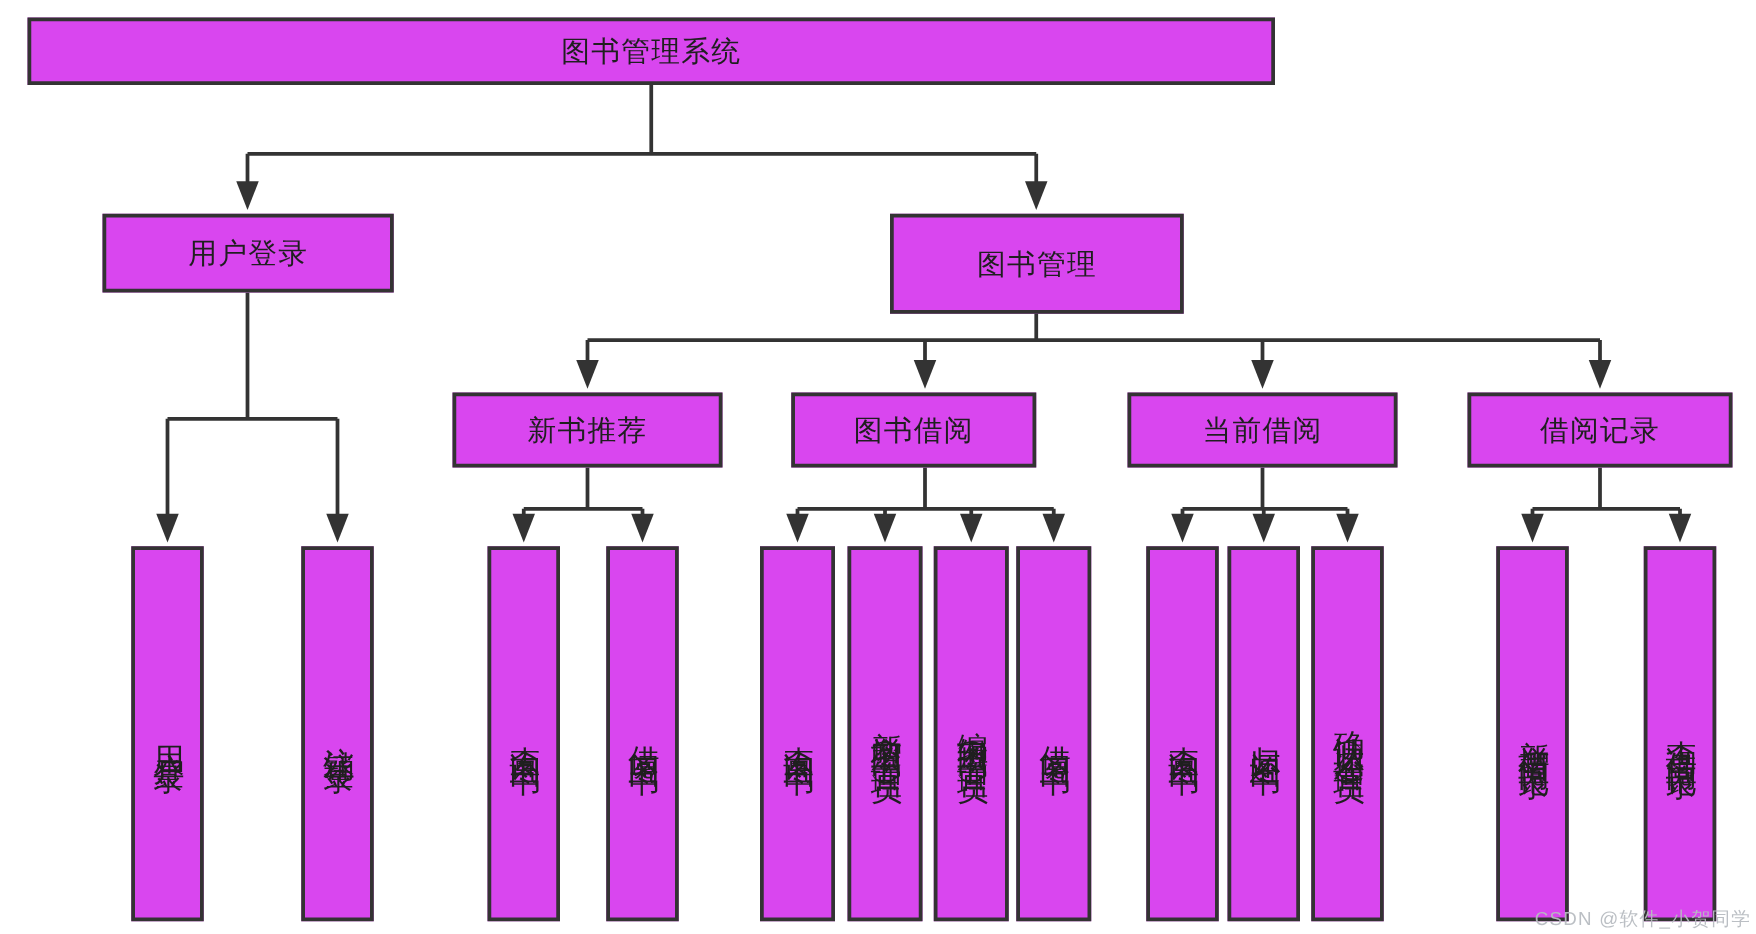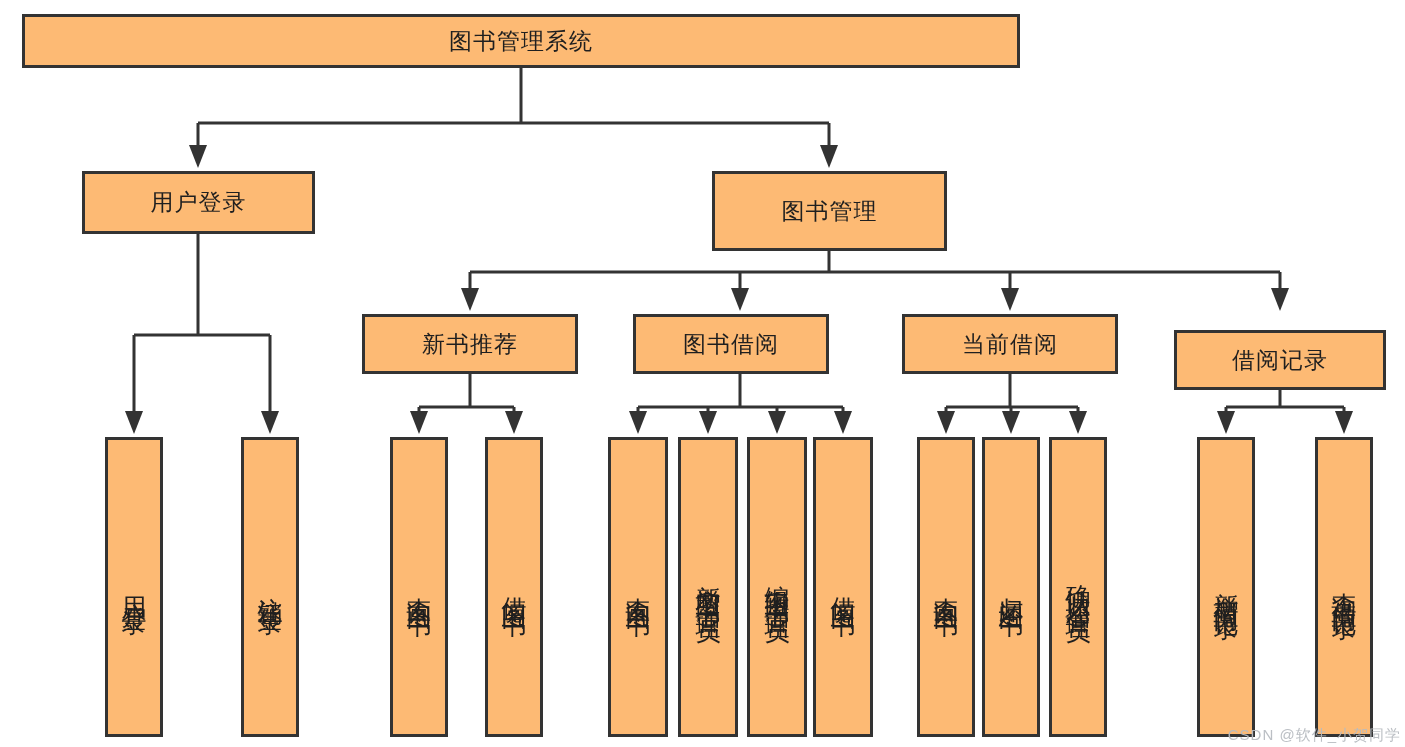--- a/index.html
+++ b/index.html
@@ -8,21 +8,21 @@
     width: 1405px;
     height: 747px;
     background: #ffffff;
     font-family: "Liberation Sans", "DejaVu Sans", sans-serif;
     overflow: hidden;
   }
   .hbox, .vbox {
     position: absolute;
     box-sizing: border-box;
     border: 3px solid #333333;
-    background: #fdba74;
+    background: #d946ef;
     display: flex;
     align-items: center;
     justify-content: center;
     color: #1f1f1f;
   }
   .hbox { font-size: 23px; letter-spacing: 1px; }
   .vbox { top: 437px; height: 300px; width: 58px; }
   .vbox span {
     writing-mode: vertical-rl;
     text-orientation: mixed;
@@ -31,21 +31,21 @@
     line-height: 1;
     white-space: nowrap;
   }
   .root      { left: 22px;  top: 14px;  width: 998px; height: 54px; }
   .lvl2-a    { left: 82px;  top: 171px; width: 233px; height: 63px; }
   .lvl2-b    { left: 712px; top: 171px; width: 235px; height: 80px; }
   .lvl3      { top: 314px; height: 60px; }
   .lvl3-a    { left: 362px;  width: 216px; }
   .lvl3-b    { left: 633px;  width: 196px; }
   .lvl3-c    { left: 902px;  width: 216px; }
-  .lvl3-d    { left: 1174px; width: 212px; margin-top: 16px; }
+  .lvl3-d    { left: 1174px; width: 212px; }
   svg.connectors {
     position: absolute;
     left: 0; top: 0;
     width: 1405px; height: 747px;
     pointer-events: none;
   }
   svg.connectors path { stroke: #333333; stroke-width: 3; fill: none; }
   svg.connectors polygon { fill: #333333; stroke: none; }
   #watermark {
     position: absolute;

